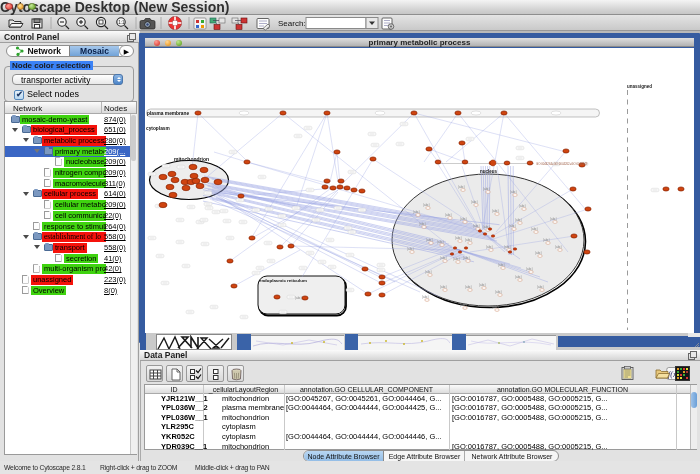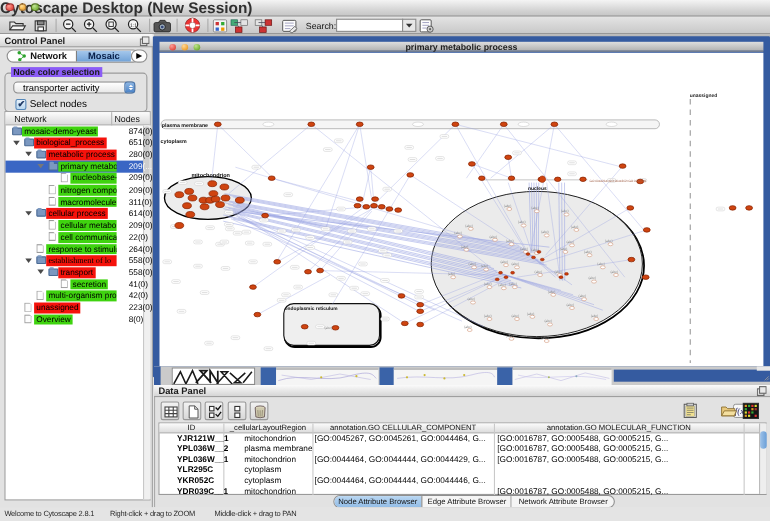--- a/index.html
+++ b/index.html
@@ -25,42 +25,42 @@
   #cptabs { left:6px; top:45px; width:121px; height:12px; background:#fdfdfd;
     border:1px solid #8f8f8f; border-radius:7px; overflow:hidden; }
   #tabNetwork { position:absolute; left:0; top:0; width:62px; height:12px; font-size:8.5px; font-weight:bold;
     color:#111; text-align:center; line-height:11px; }
   #tabMosaic { position:absolute; left:62px; top:0; width:50px; height:12px;
     background:linear-gradient(#a6c8ec,#679bd3); font-size:8.5px; font-weight:bold; color:#09204a;
     text-align:center; line-height:11px; border-left:1px solid #7f7f7f;}
   #tabArrow { position:absolute; left:119px; top:45px; width:15px; height:12px; background:#fdfdfd;
     border:1px solid #8f8f8f; border-radius:7px; font-size:7px; text-align:center; line-height:12px; color:#000;}
   #grpbox { left:4px; top:66px; width:130px; height:36px; border:1px solid #9b9b9b; border-radius:4px; }
-  #grplabel { left:10px; top:61px; font-size:8px; font-weight:bold; color:#1a1a1a; background:#8b5cf6; padding:0 2px;}
+  #grplabel { left:10px; top:61px; font-size:8px; font-weight:bold; color:#1a1a1a; background:#3b82f6; padding:0 2px;}
   #combo { left:12px; top:74px; width:111px; height:11px; background:linear-gradient(#ffffff,#e8e8e8);
     border:1px solid #8f8f8f; border-radius:4px; font-size:8.5px; color:#000; line-height:10px; padding-left:8px;}
   #comboBtn { left:113px; top:74px; width:10px; height:11px; border-radius:3px;
     background:linear-gradient(#8cb6e4,#4c84c8); border:1px solid #4a76ac; }
   #comboBtn:before { content:""; position:absolute; left:2.5px; top:2px;
     border-left:2px solid transparent; border-right:2px solid transparent; border-bottom:2.6px solid #fff; }
   #comboBtn:after { content:""; position:absolute; left:2.5px; bottom:2px;
     border-left:2px solid transparent; border-right:2px solid transparent; border-top:2.6px solid #fff; }
   #chk { left:14px; top:89.5px; width:10px; height:10px; background:linear-gradient(#e8f2fb,#b8d7f0);
     border:1px solid #5588bb; border-radius:2px; }
   #chk:before { content:"\2714"; position:absolute; left:1px; top:-1.5px; font-size:8.5px; font-weight:bold; color:#1f3a66; }
   #chklabel { left:27px; top:89px; font-size:9px; color:#000; }
   
   #tree { left:4px; top:101px; width:133px; height:354px; background:#fff; border:1px solid #9a9a9a; }
   #treehead { left:5px; top:102px; width:131px; height:12px;
     background:linear-gradient(#fcfcfc,#dadada); border-bottom:1px solid #a9a9a9; font-size:8px; color:#111; }
   #treehead span { position:absolute; top:2px; }
   #treescroll { left:130px; top:114px; width:7px; height:340px; background:#f0f0f0; border-left:1px solid #c8c8c8;}
   .trow { position:absolute; left:5px; width:125px; height:10.7px; font-size:7.5px; color:#000; white-space:nowrap; }
   .tlabel { position:absolute; top:0.5px; height:9.8px; line-height:10px; padding:0 2px; overflow:hidden; }
-  .tnum { position:absolute; left:112px; top:0.5px; line-height:10px; }
+  .tnum { position:absolute; left:99px; top:0.5px; line-height:10px;text-decoration:underline; }
   .green { background:#3fd30f; }
   .red { background:#f5120b; }
   .tarr { position:absolute; top:3px; width:0; height:0; border-left:3.5px solid transparent;
     border-right:3.5px solid transparent; border-top:4.5px solid #4a4a4a; }
   .tfolder { position:absolute; top:1.5px; width:9px; height:7px; background:#7b98c0;
     border:0.5px solid #4a6a94; border-radius:1px; }
   .tfolder:before { content:""; position:absolute; left:0px; top:-2px; width:4px; height:2px;
     background:#7b98c0; border-radius:1px 1px 0 0; }
   .tfile { position:absolute; top:0.5px; width:6.5px; height:8.5px; background:#fdfdfd; border:0.7px solid #9a9a9a;
     clip-path:polygon(0 0, 72% 0, 100% 22%, 100% 100%, 0 100%); }
@@ -849,26 +849,26 @@
 <div class="dcol" style="left:676px;"></div>
 <div class="drow" style="top:392.5px;">
     <b>YJR121W__1</b>
     <i style="left:77px;">mitochondrion</i>
     <i style="left:141px;width:159px;">[GO:0045267, GO:0045261, GO:0044464, G...</i>
     <i style="left:307px;width:222px;">[GO:0016787, GO:0005488, GO:0005215, G...</i>
   </div>
 <div class="drow" style="top:402.1px;">
     <b>YPL036W__2</b>
     <i style="left:77px;">plasma membrane</i>
+    <i style="left:141px;width:159px;">[GO:0044464, GO:0044444, GO:0044425, G...</i>
     <i style="left:307px;width:222px;">[GO:0016787, GO:0005488, GO:0005215, G...</i>
   </div>
 <div class="drow" style="top:411.7px;">
     <b>YPL036W__1</b>
     <i style="left:77px;">mitochondrion</i>
-    <i style="left:141px;width:159px;">[GO:0044464, GO:0044444, GO:0044429, G...</i>
     <i style="left:307px;width:222px;">[GO:0016787, GO:0005488, GO:0005215, G...</i>
   </div>
 <div class="drow" style="top:421.3px;">
     <b>YLR295C</b>
     <i style="left:77px;">cytoplasm</i>
   </div>
 <div class="drow" style="top:430.9px;">
     <b>YKR052C</b>
     <i style="left:77px;">cytoplasm</i>
     <i style="left:141px;width:159px;">[GO:0044464, GO:0044444, GO:0044446, G...</i>

